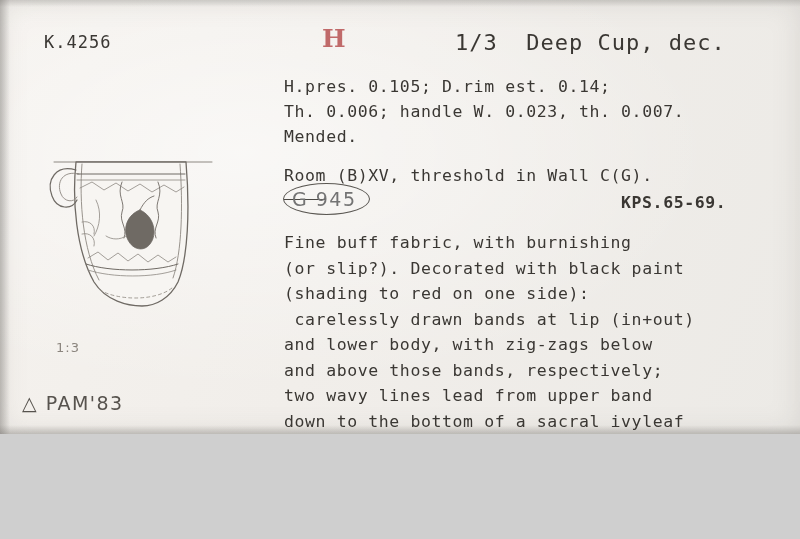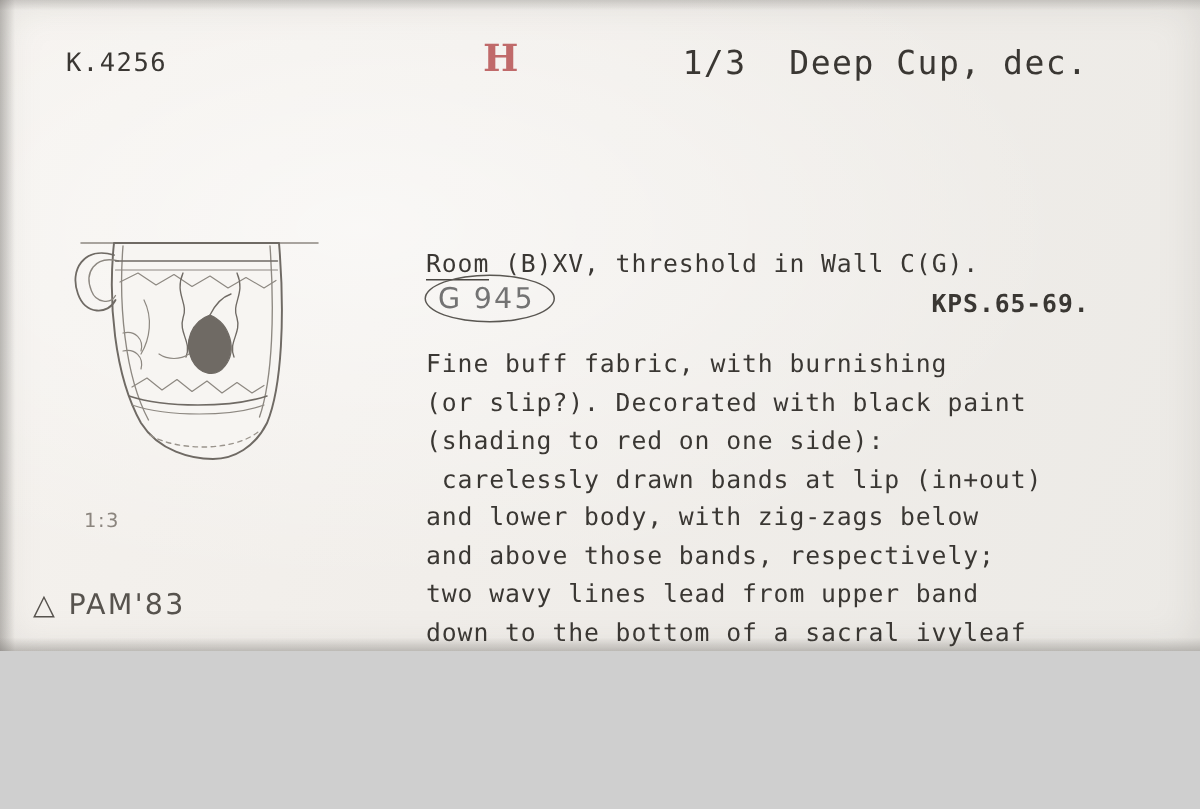--- a/index.html
+++ b/index.html
@@ -83,21 +83,21 @@
   .dims-block {
     left: 284px;
     top: 74px;
   }
   .room-line {
     left: 284px;
     top: 163px;
   }
   .room-line .underline-span {
     border-bottom: 1px solid #4a4743;
-    padding-bottom: 1px;
+    padding-bottom: 14px;
   }
   .kps-line {
     left: 621px;
     top: 190px;
     font-weight: bold;
   }
   .desc-block {
     left: 284px;
     top: 230px;
     line-height: 25.5px;
@@ -178,20 +178,23 @@
   <div class="paper-tint"></div>
   <div class="top-edge"></div>
   <div class="left-edge"></div>
   <div class="bottom-edge"></div>
   <div class="edge-shade"></div>
 
   <div class="typed catalog-no">K.4256</div>
   <div class="pencil h-mark">H</div>
   <div class="typed title-line">1/3  Deep Cup, dec.</div>
 
+  <div class="typed dims-block">H.pres. 0.105; D.rim est. 0.14;
+Th. 0.006; handle W. 0.023, th. 0.007.
+Mended.</div>
 
   <div class="typed room-line"><span class="underline-span">Room</span><span> (B)XV, threshold in Wall C(G).</span></div>
   <div class="g945-ellipse"></div>
   <div class="pencil g945">G 945</div>
   <div class="typed kps-line">KPS.65-69.</div>
 
   <div class="typed desc-block">Fine buff fabric, with burnishing
 (or slip?). Decorated with black paint
 (shading to red on one side):
  carelessly drawn bands at lip (in+out)

